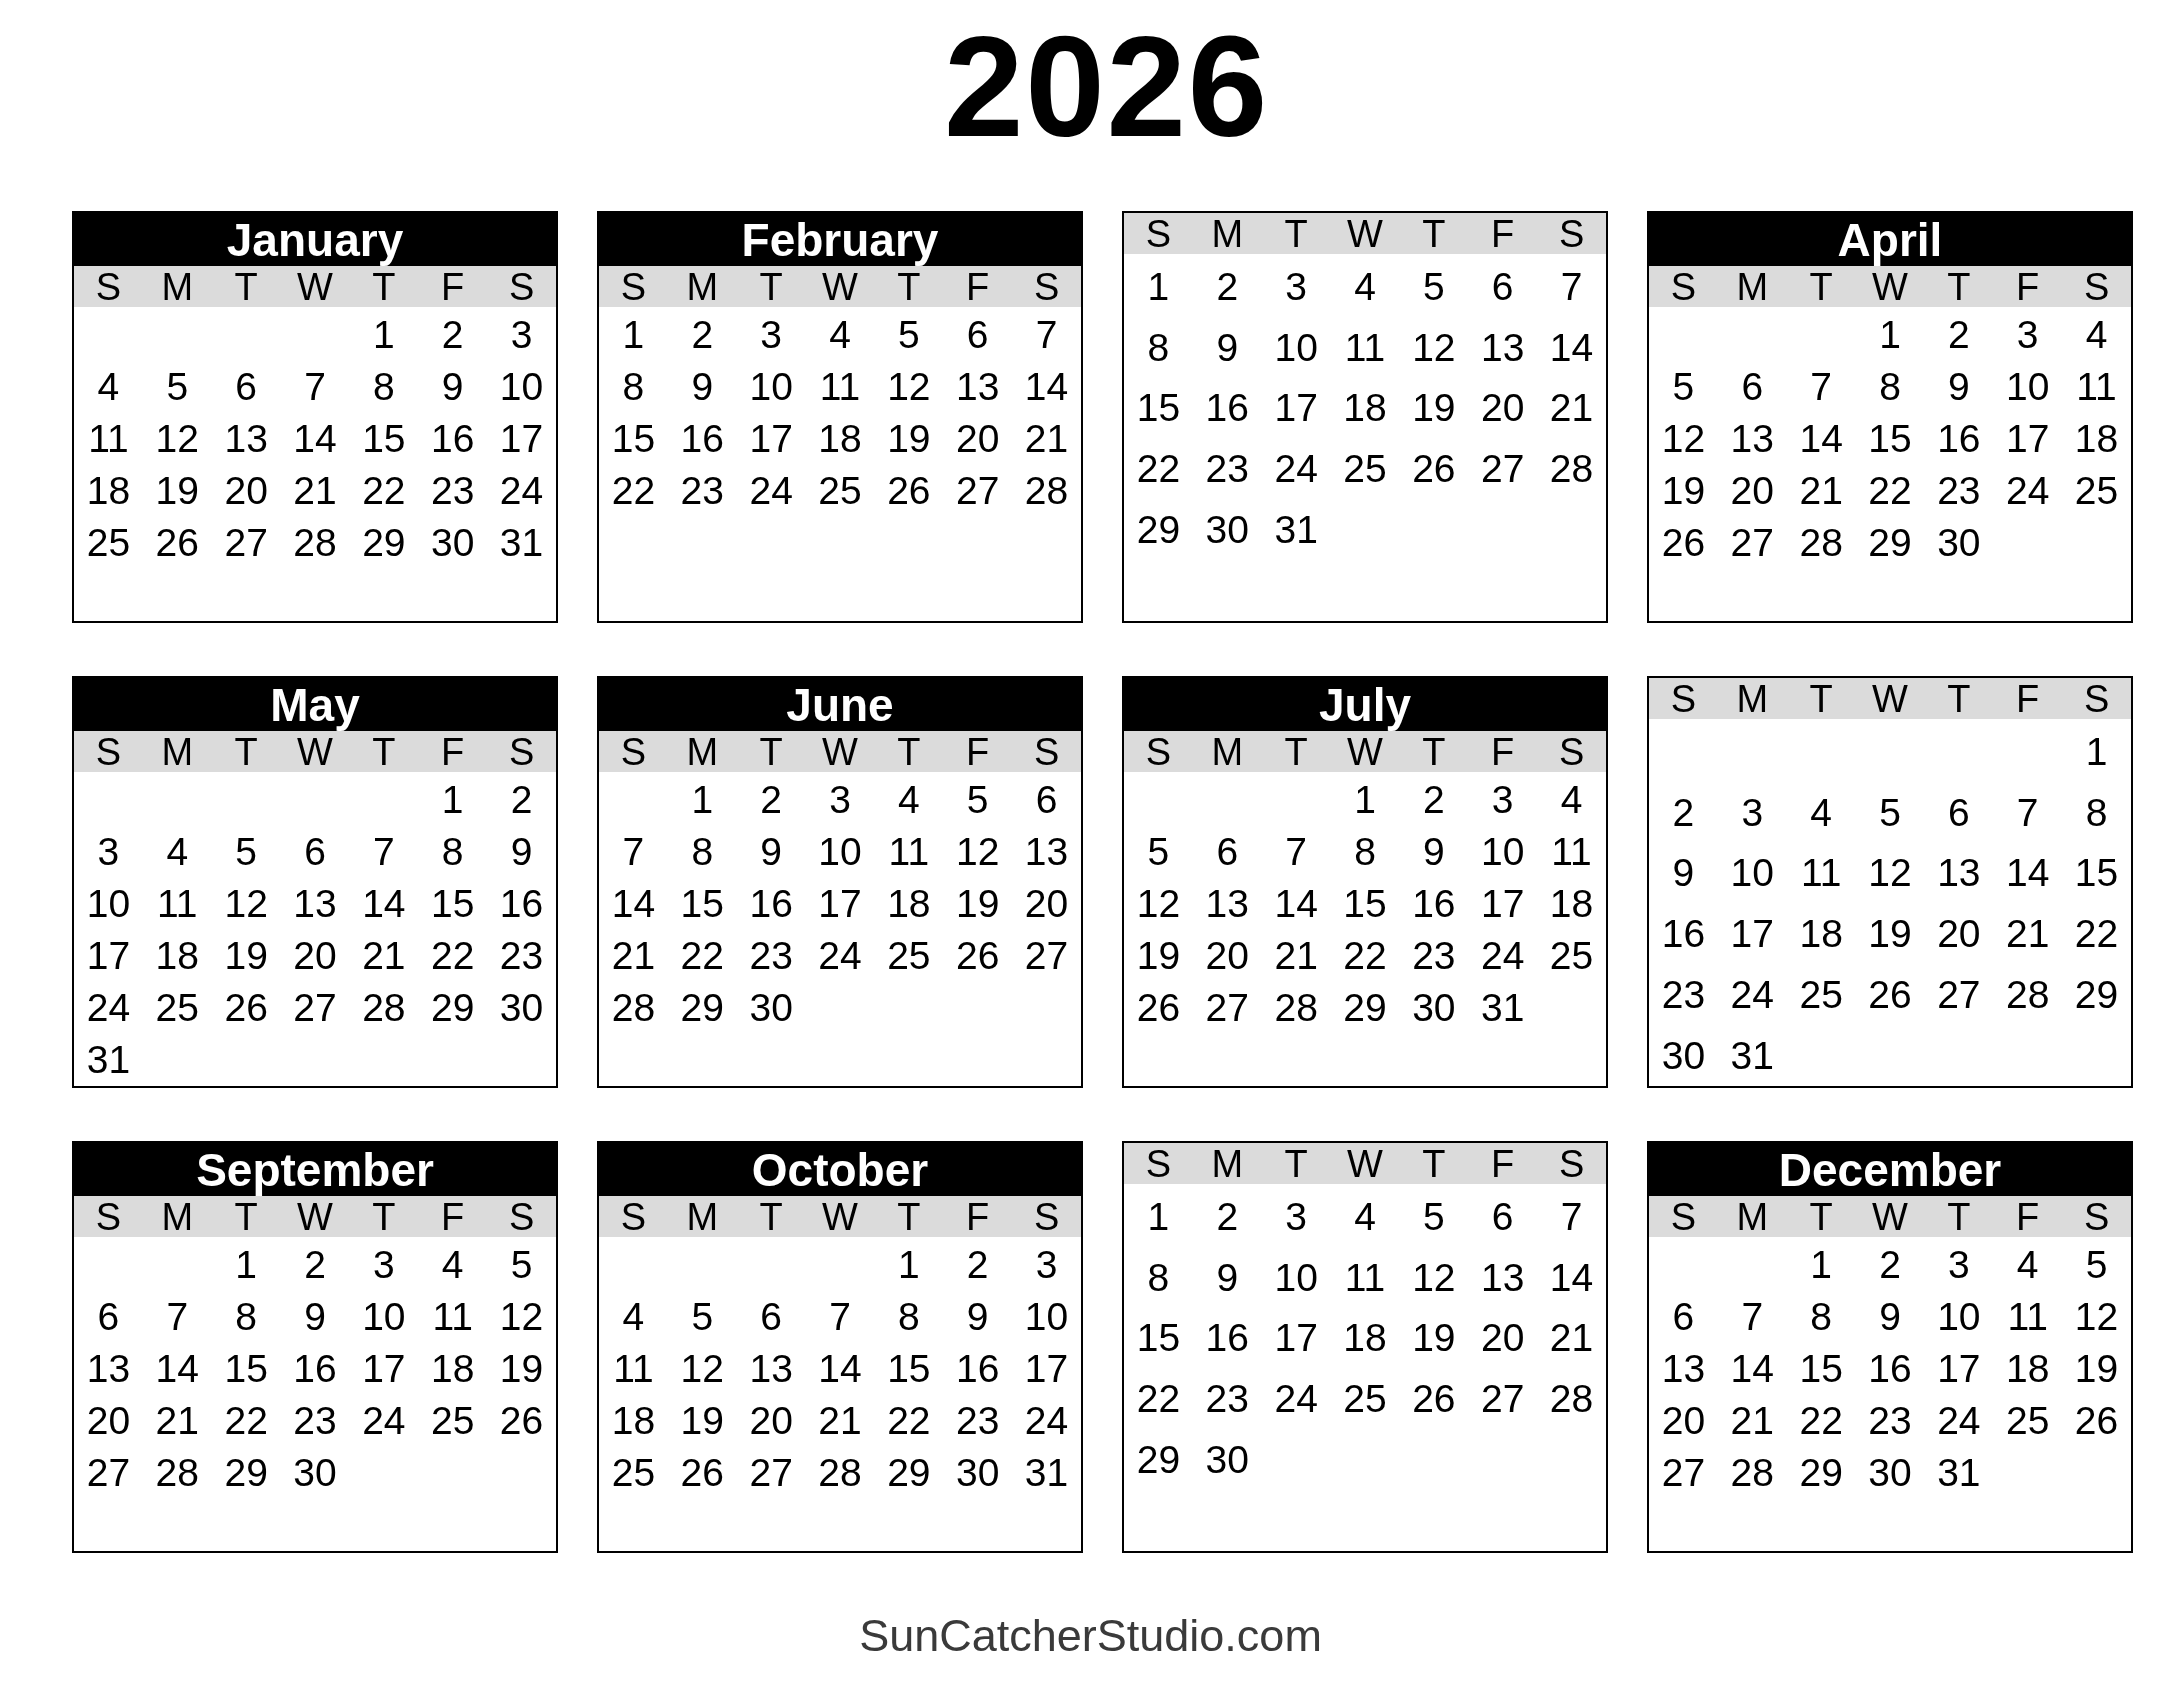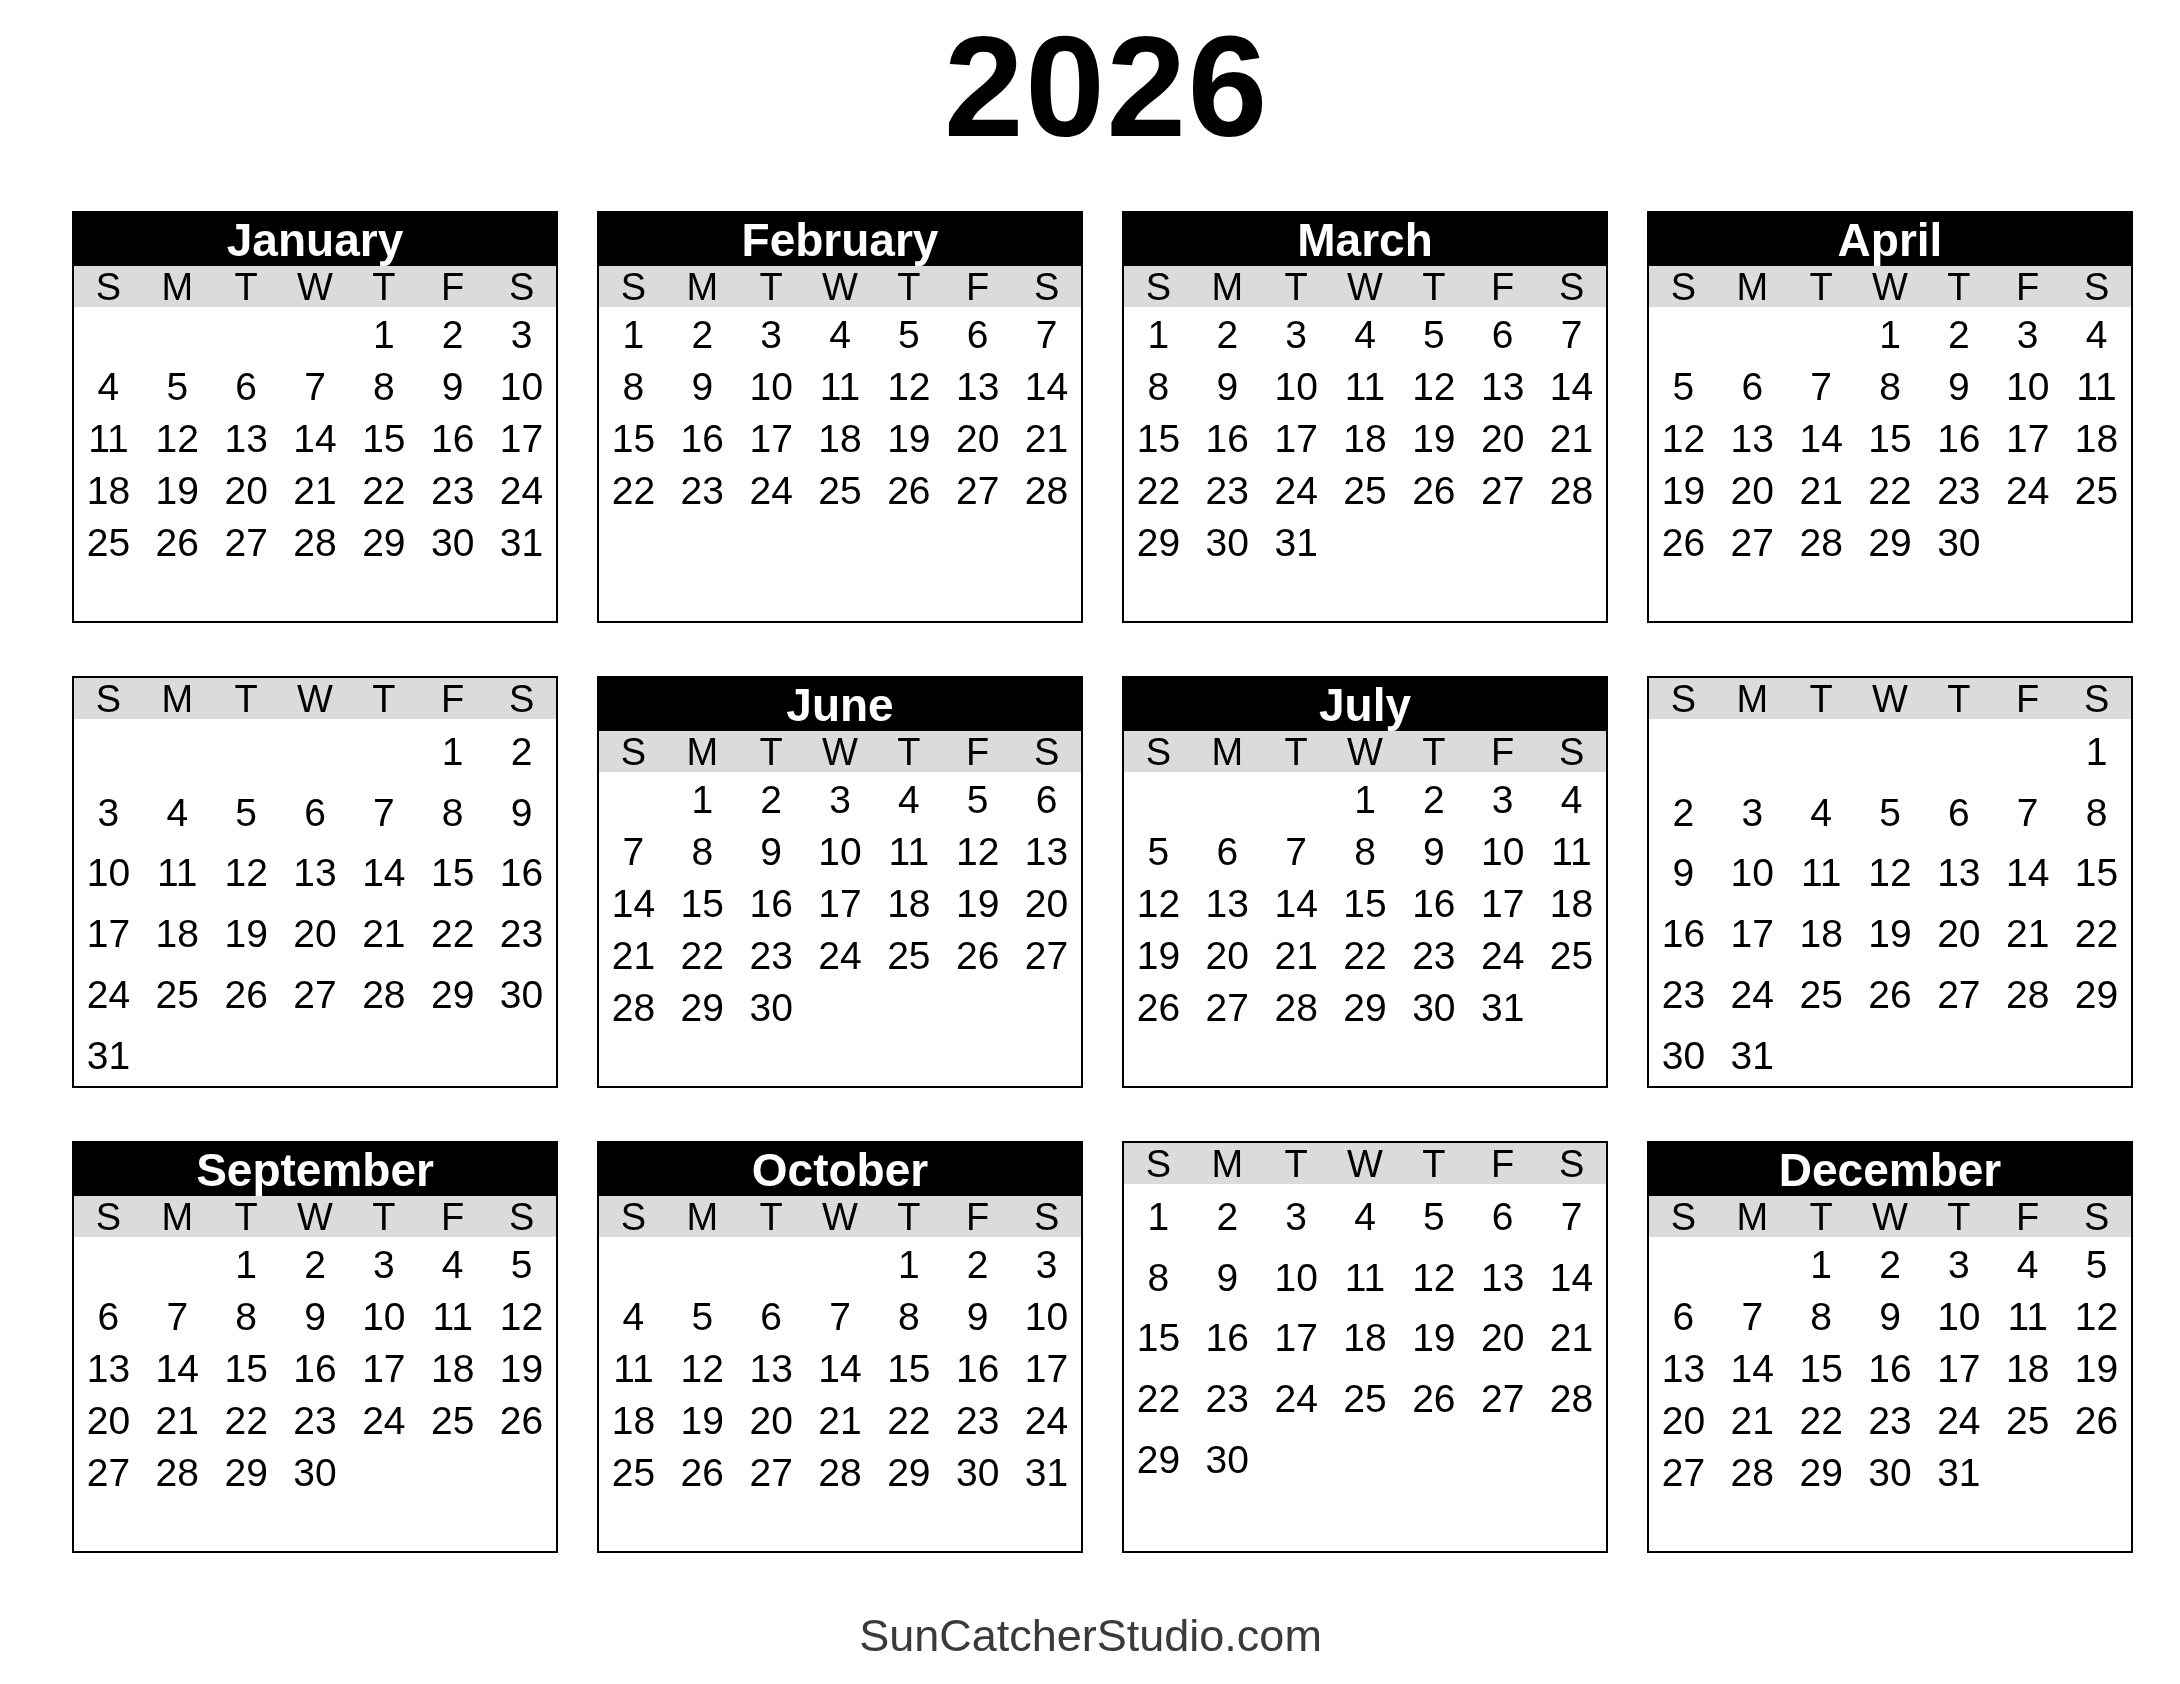--- a/index.html
+++ b/index.html
@@ -224,23 +224,20 @@
           <div class="day"></div>
           <div class="day"></div>
           <div class="day"></div>
           <div class="day"></div>
           <div class="day"></div>
           <div class="day"></div>
         </div>
   </section>
 
   <section class="month">
-    <header class="month-header">
-      <span class="month-name">March</span>
-    </header>
     <div class="weekdays">
           <div class="wd">S</div>
           <div class="wd">M</div>
           <div class="wd">T</div>
           <div class="wd">W</div>
           <div class="wd">T</div>
           <div class="wd">F</div>
           <div class="wd">S</div>
         </div>
     <div class="days">
@@ -342,20 +339,23 @@
           <div class="day"></div>
           <div class="day"></div>
           <div class="day"></div>
           <div class="day"></div>
           <div class="day"></div>
           <div class="day"></div>
         </div>
   </section>
 
   <section class="month">
+    <header class="month-header">
+      <span class="month-name">May</span>
+    </header>
     <div class="weekdays">
           <div class="wd">S</div>
           <div class="wd">M</div>
           <div class="wd">T</div>
           <div class="wd">W</div>
           <div class="wd">T</div>
           <div class="wd">F</div>
           <div class="wd">S</div>
         </div>
     <div class="days">

